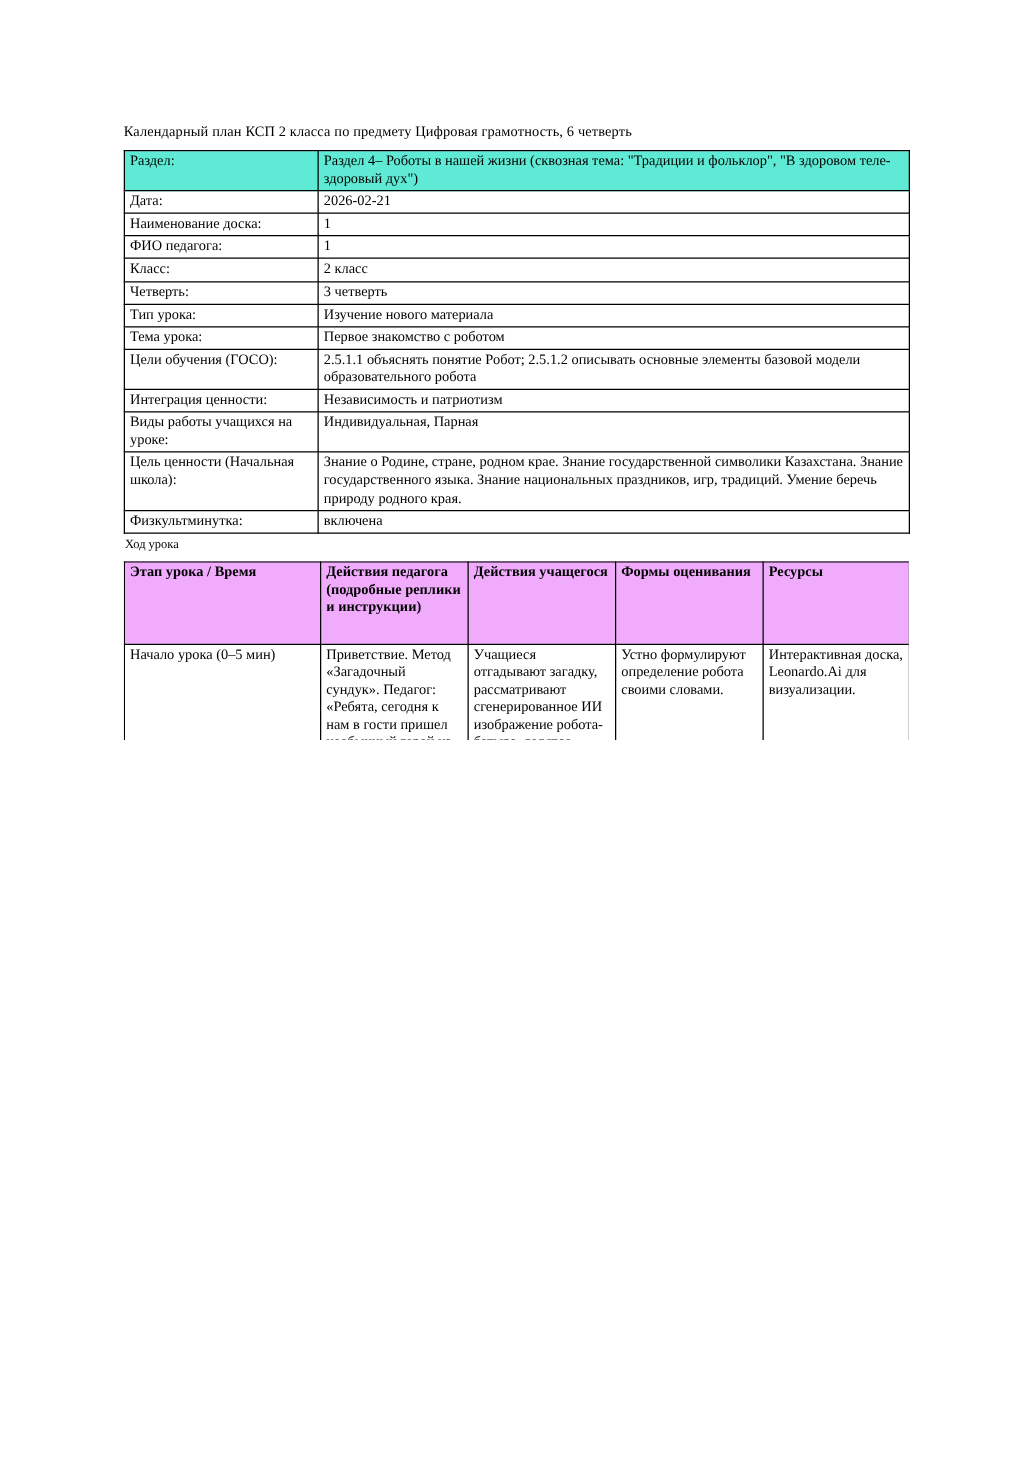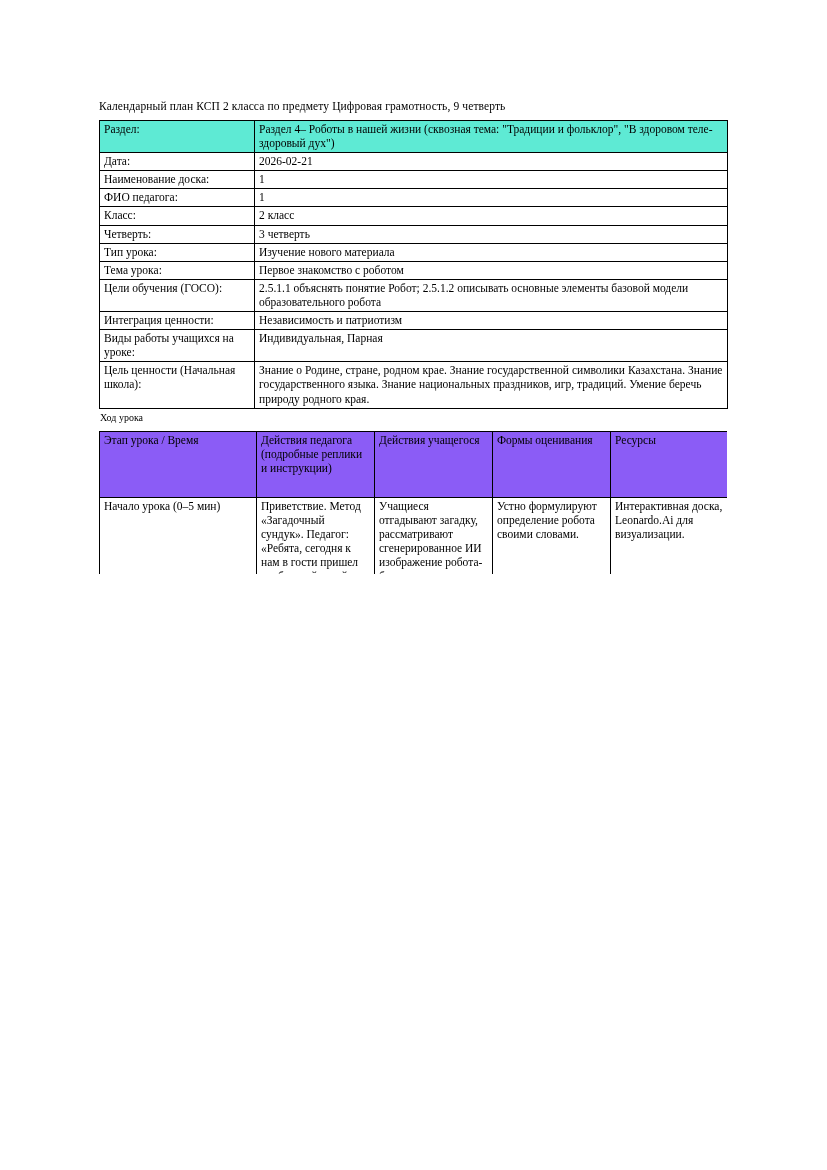--- a/index.html
+++ b/index.html
@@ -56,36 +56,36 @@
     line-height: 14px;
     margin: 2px 0 6px 1px;
   }
 
   
   .flow-table col.c0 { width: 157px; }
   .flow-table col.c1 { width: 118px; }
   .flow-table col.c2 { width: 118px; }
   .flow-table col.c3 { width: 118px; }
   .flow-table col.c4 { width: 117px; }
-  .flow-table thead td { background: #8b5cf6; height: 62px; }
+  .flow-table thead td { background: #f0abfc; height: 62px; font-weight: bold; }
   .flow-table tbody td { vertical-align: top; }
   .flow-table .row-start td { height: 385px; }
   
   .clip-wrap {
     position: relative;
     overflow: hidden;
     height: 143px;
   }
 </style>
 </head>
 <body>
 
 <div class="page">
 
-  <div class="doc-title">Календарный план КСП 2 класса по предмету Цифровая грамотность, 9 четверть</div>
+  <div class="doc-title">Календарный план КСП 2 класса по предмету Цифровая грамотность, 6 четверть</div>
 
   <table class="info-table">
     <colgroup>
       <col class="label">
       <col class="value">
     </colgroup>
     <tbody>
       <tr class="shaded">
         <td>Раздел:</td>
         <td>Раздел 4– Роботы в нашей жизни (сквозная тема: "Традиции и фольклор", "В здоровом теле-здоровый дух")</td>
@@ -127,20 +127,24 @@
         <td>Независимость и патриотизм</td>
       </tr>
       <tr>
         <td>Виды работы учащихся на уроке:</td>
         <td>Индивидуальная, Парная</td>
       </tr>
       <tr>
         <td>Цель ценности (Начальная школа):</td>
         <td>Знание о Родине, стране, родном крае. Знание государственной символики Казахстана. Знание государственного языка. Знание национальных праздников, игр, традиций. Умение беречь природу родного края.</td>
       </tr>
+      <tr>
+        <td>Физкультминутка:</td>
+        <td>включена</td>
+      </tr>
     </tbody>
   </table>
 
   <div class="section-caption">Ход урока</div>
 
   <div class="clip-wrap">
     <table class="flow-table">
       <colgroup>
         <col class="c0">
         <col class="c1">

